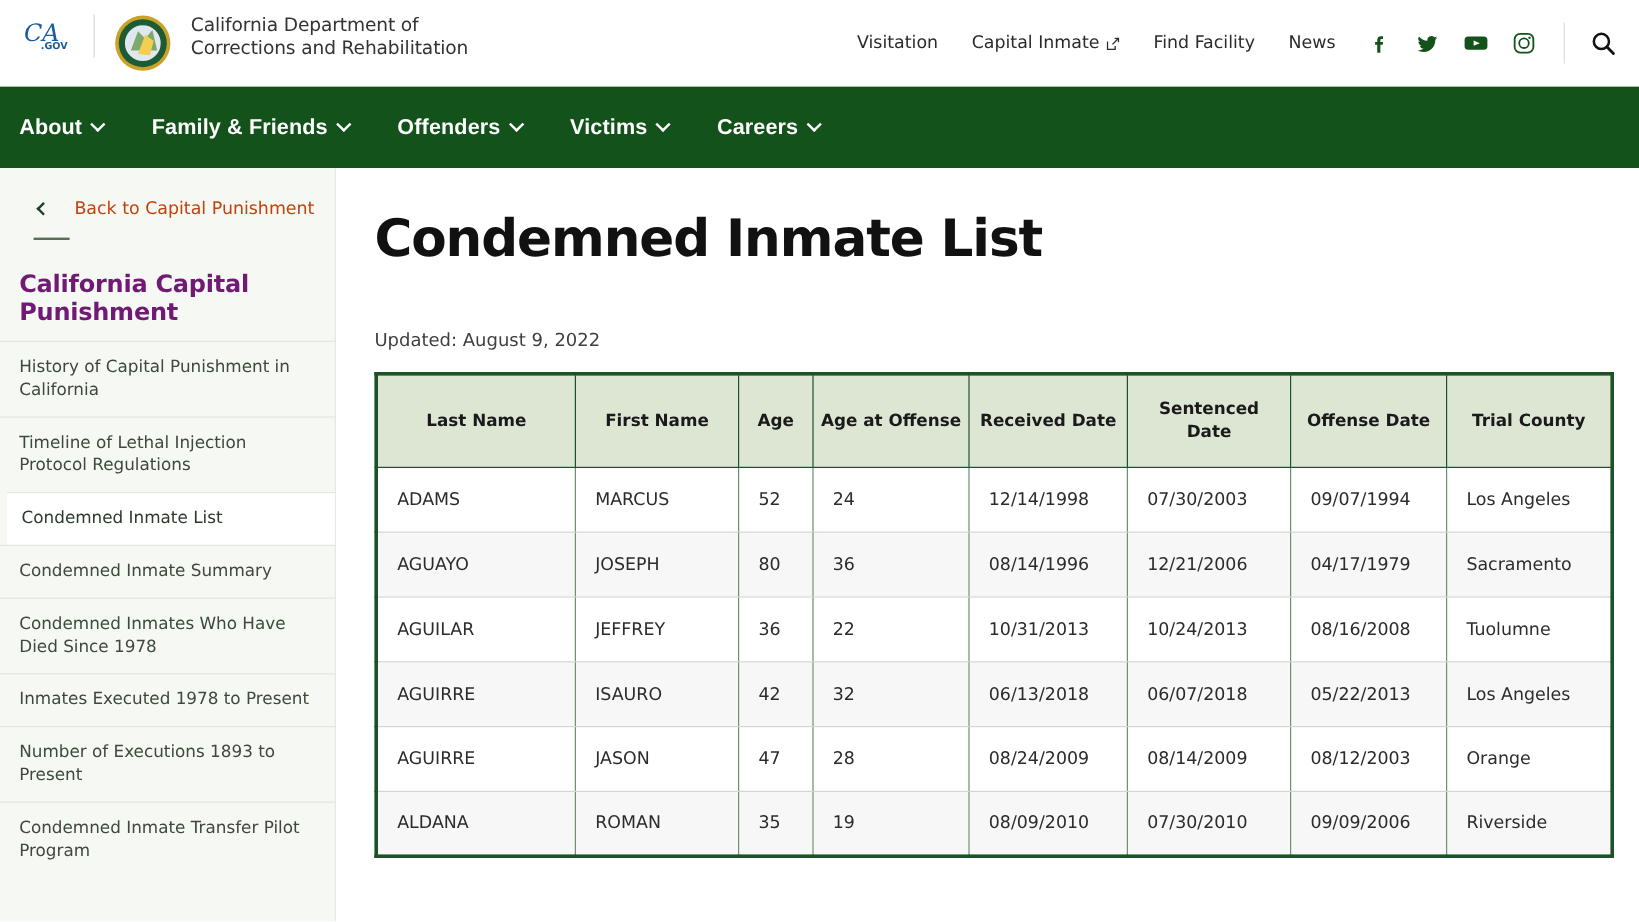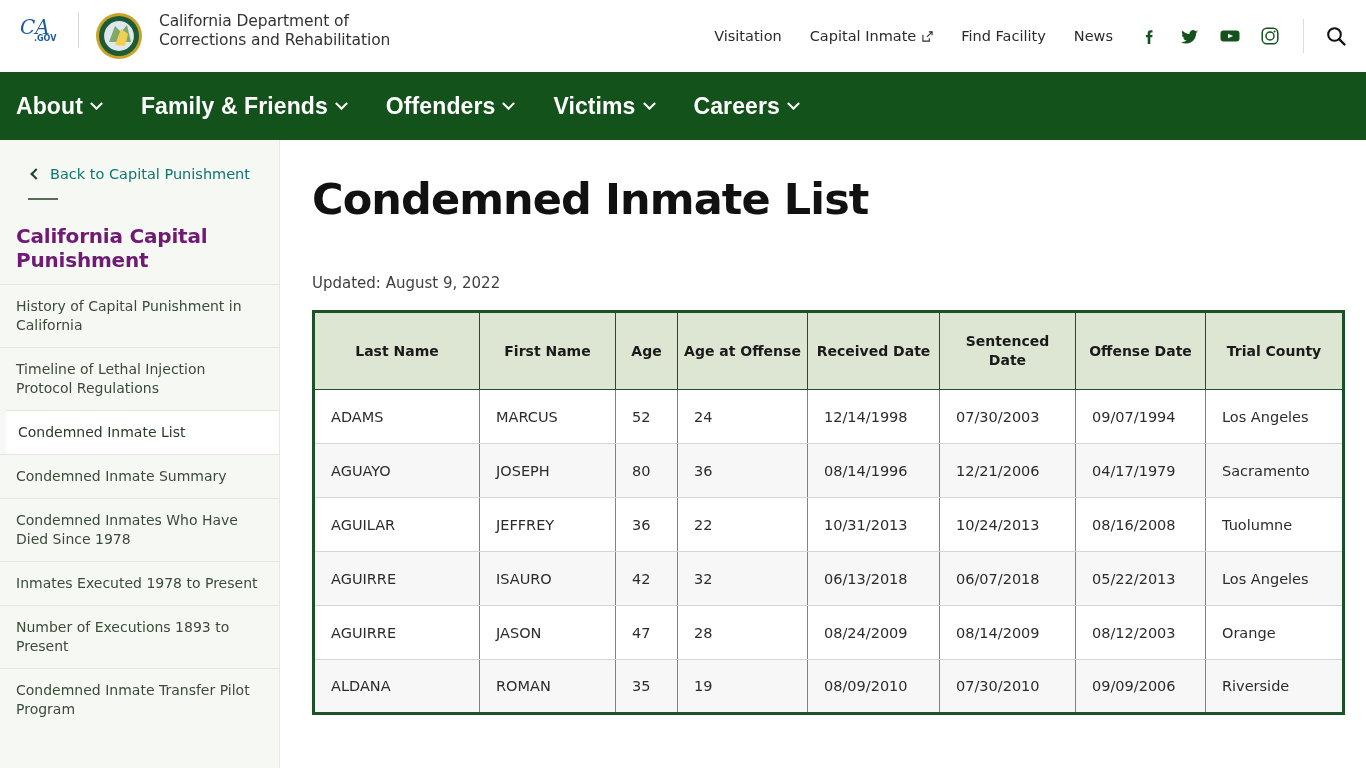--- a/index.html
+++ b/index.html
@@ -79,21 +79,21 @@
     background: #14521c;
     display: flex;
     align-items: center;
     padding-left: 16px;
   }
   .main-nav-item {
     display: flex;
     align-items: center;
     gap: 9px;
     color: #ffffff;
-    font-size: 23px;
+    font-size: 18px;
     font-weight: bold;
     margin-right: 40px;
     cursor: pointer;
     font-family: "Liberation Sans Narrow", "Liberation Sans", sans-serif;
     letter-spacing: 0.1px;
   }
   .chev {
     display: inline-block;
     width: 9px; height: 9px;
     border-right: 2px solid #ffffff;
@@ -108,23 +108,23 @@
   .sidebar {
     width: 280px;
     flex: 0 0 280px;
     background: #f6f8f4;
     border-right: 1px solid #e6e9e2;
     padding: 0;
   }
   .back-link {
     display: flex;
     align-items: center;
-    gap: 10px;
+    gap: 22px;
     padding: 26px 16px 0 30px;
-    color: #0f766e;
+    color: #c2410c;
     font-size: 14.5px;
     text-decoration: none;
     font-family: "DejaVu Sans", sans-serif;
   }
   .back-chev {
     width: 8px; height: 8px;
     border-left: 2px solid #1f4024;
     border-bottom: 2px solid #1f4024;
     transform: rotate(45deg);
     margin-left: 2px;

